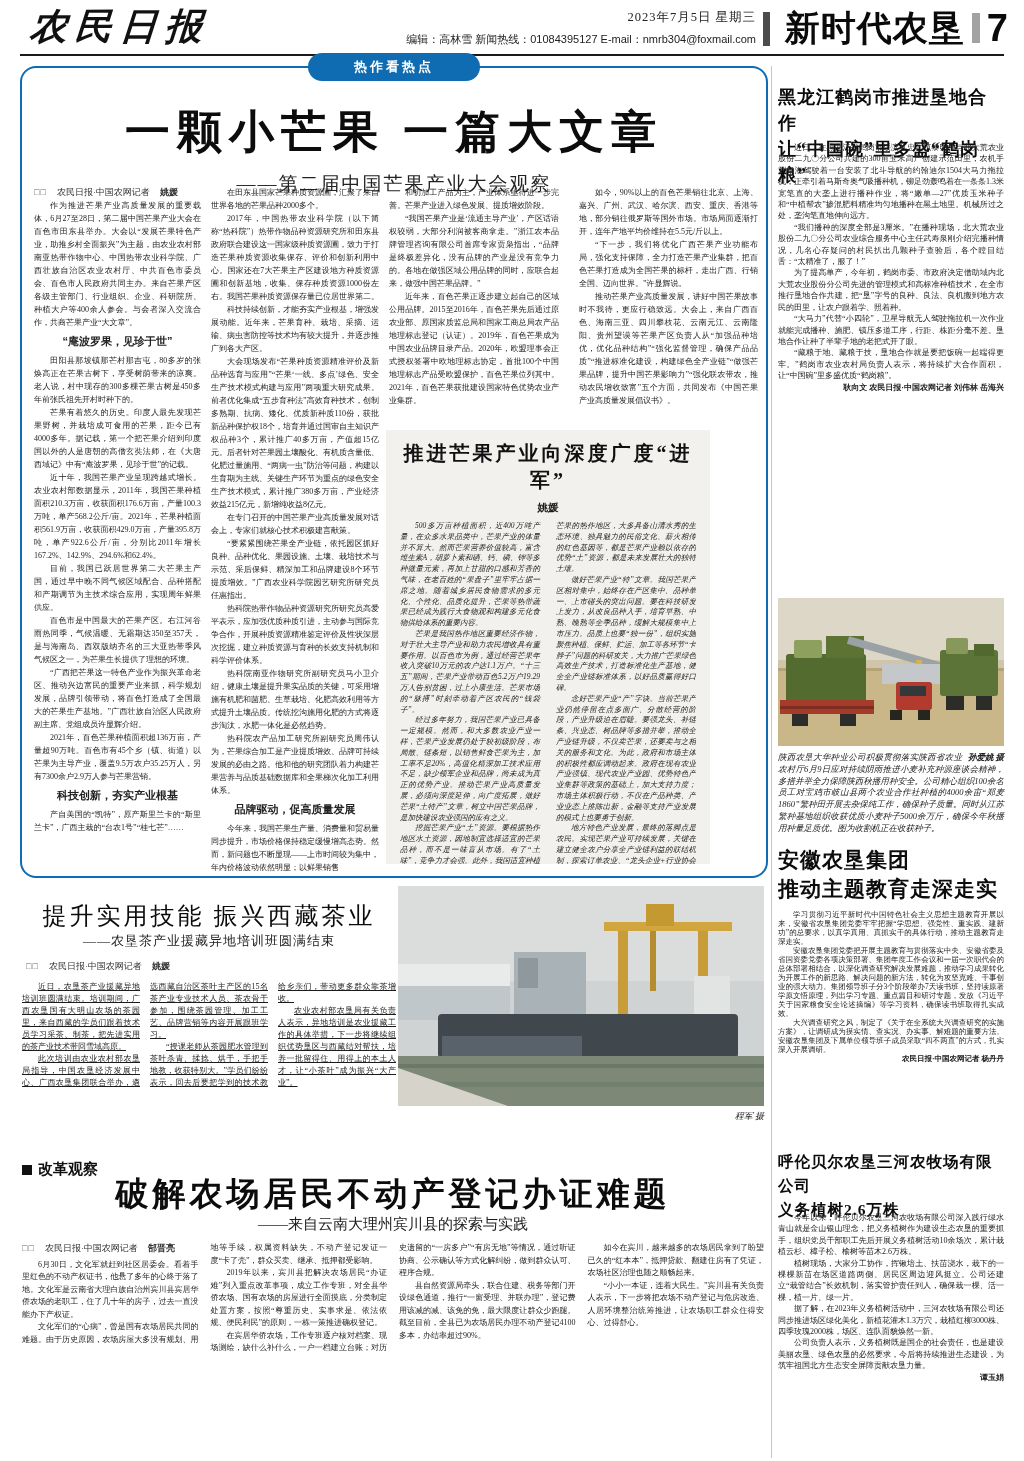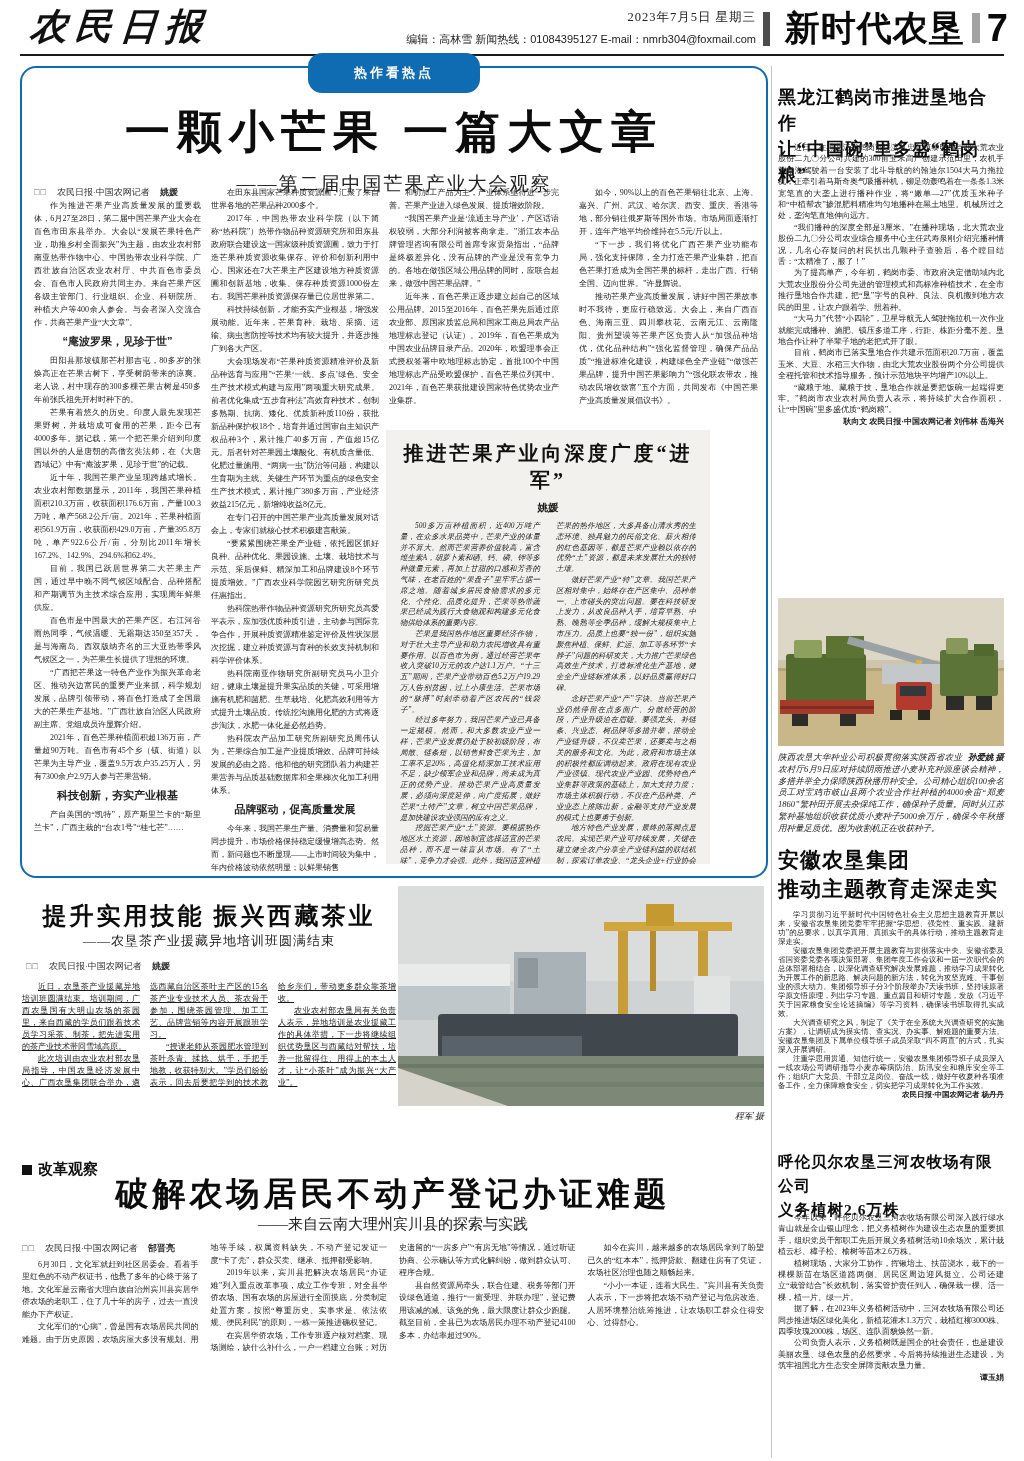--- a/index.html
+++ b/index.html
@@ -23,21 +23,21 @@
   .section-bar { width:8px; height:30px; background:#a2a2a2; }
   .page-num { font-family:"Liberation Sans","DejaVu Sans",sans-serif;
               font-size:38px; font-weight:900; color:#0a0a0a; }
   .header-rule { left:20px; top:54px; width:984px; height:2px; background:#1a1a1a; }
   .v-divider { left:771px; top:66px; width:1px; height:1392px; background:#c6c6c6; }
 
   
   .main-frame { left:20px; top:66px; width:748px; height:812px;
                 border:2.5px solid #0f6cb2; border-radius:16px; }
   .badge { position:absolute; left:50%; top:-15px; transform:translateX(-50%);
-           width:172px; height:40px; background:#0f6cb2; border-radius:14px;
+           width:172px; height:28px; background:#0f6cb2; border-radius:14px;
            color:#fff; font-family:"Liberation Sans","DejaVu Sans",sans-serif;
            font-size:13px; font-weight:bold; letter-spacing:3px;
            display:flex; align-items:center; justify-content:center; }
   .main-title { margin-top:34px; text-align:center; font-size:45px; font-weight:900;
                 letter-spacing:7px; color:#0c0c0c; }
   .main-sub { margin-top:9px; text-align:center; font-size:19px; letter-spacing:2px; color:#222; }
 
   .byline { display:flex; gap:10px; font-size:9px; color:#333; align-items:baseline; }
   .byline .sq { color:#666; letter-spacing:1px; }
   .byline b { font-weight:bold; }
@@ -57,21 +57,21 @@
   .box { position:absolute; left:364px; top:362px; width:324px; height:434px;
          background:#f3f1ed; padding:10px 14px 8px; }
   .box-title { text-align:center; font-size:20px; font-weight:bold; letter-spacing:3px; color:#111; }
   .box-author { text-align:center; font-size:10.5px; font-weight:bold; margin:7px 0 6px; }
   .box-text { column-count:2; column-gap:16px; font-size:7.5px; line-height:10.8px;
               font-style:italic; height:352px; overflow:hidden; color:#222; }
   .box-text .para { text-indent:2em; text-align:justify; }
 
   
   .tea-left { left:22px; top:886px; width:374px; height:272px; }
-  .tea-title { margin-top:14px; text-align:center; font-size:24px; font-weight:700;
+  .tea-title { margin-top:14px; text-align:center; font-size:24px; font-weight:400;
                letter-spacing:3px; color:#0c0c0c; }
   .tea-sub { margin-top:0; text-align:center; font-size:13px; letter-spacing:1px; }
   .tea-byline { margin:10px 4px 8px; }
   .tea-cols { column-count:3; column-gap:10px; font-size:8px; line-height:12px;
               height:152px; overflow:hidden;text-decoration:underline; }
   .tea-cols .para { text-indent:2em; text-align:justify; }
   .tea-photo { left:398px; top:886px; width:366px; height:220px; background:#c7cccd; }
   .tea-caption { left:398px; top:1110px; width:366px; font-size:9px; line-height:13.5px;
                  font-style:italic; text-align:justify; color:#222; }
   .tea-caption .credit { float:right; font-weight:normal; padding-left:8px; }
@@ -253,21 +253,20 @@
 
 <div class="scol s-title s1-title">
   <div>黑龙江鹤岗市推进垦地合作</div>
   <div>让“中国碗”里多盛“鹤岗粮”</div>
 </div>
 <div class="scol s-body s1-body">
     <p class="para">近日，在黑龙江省鹤岗市绥滨县忠仁镇黎明村与北大荒农业股份二九〇分公司共建的300亩玉米高产创建示范田里，农机手刘银海驾驶着一台安装了北斗导航的约翰迪尔1504大马力拖拉机，正牵引着马斯奇奥气吸播种机，铆足劲轰鸣着在一条条1.3米宽笔直的大垄上进行播种作业，将“嫩单—27”优质玉米种子和“中植帮农”掺混肥料精准均匀地播种在黑土地里。机械所过之处，垄沟笔直地伸向远方。</p>
     <p class="para">“我们播种的深度全部是3厘米。”在播种现场，北大荒农业股份二九〇分公司农业综合服务中心主任武寿泉刚介绍完播种情况，几名心存疑问的村民扒出几颗种子查验后，各个瞠目结舌：“太精准了，服了！”</p>
     <p class="para">为了提高单产，今年初，鹤岗市委、市政府决定借助域内北大荒农业股份分公司先进的管理模式和高标准种植技术，在全市推行垦地合作共建，把“垦”字号的良种、良法、良机搬到地方农民的田里，让农户跟着学、照着种。</p>
     <p class="para">“大马力”代替“小四轮”，卫星导航无人驾驶拖拉机一次作业就能完成播种、施肥、镇压多道工序，行距、株距分毫不差。垦地合作让种了半辈子地的老把式开了眼。</p>
-    <p class="para">目前，鹤岗市已落实垦地合作共建示范面积20.7万亩，覆盖玉米、大豆、水稻三大作物，由北大荒农业股份两个分公司提供全程托管和技术指导服务，预计示范地块平均增产10%以上。</p>
     <p class="para">“藏粮于地、藏粮于技，垦地合作就是要把饭碗一起端得更牢。”鹤岗市农业农村局负责人表示，将持续扩大合作面积，让“中国碗”里多盛优质“鹤岗粮”。</p>
     <p class="att">耿向文  农民日报·中国农网记者 刘伟林 岳海兴</p>
   </div>
 
 <div class="abs s-photo">
   <svg width="226" height="148" viewBox="0 0 226 148">
     <rect width="226" height="148" fill="#ddd7c8"></rect>
     <rect y="62" width="226" height="12" fill="#cfc5ab"></rect>
     <rect y="72" width="226" height="76" fill="#c9b789"></rect>
     <rect y="70" width="226" height="3" fill="#b3a377"></rect>
@@ -300,21 +299,20 @@
 </div>
 
 <div class="scol s-title s2-title">
   <div>安徽农垦集团</div>
   <div>推动主题教育走深走实</div>
 </div>
 <div class="scol s-body s2-body">
     <p class="para">学习贯彻习近平新时代中国特色社会主义思想主题教育开展以来，安徽省农垦集团党委牢牢把握“学思想、强党性、重实践、建新功”的总要求，以真学真用、真抓实干的具体行动，推动主题教育走深走实。</p>
     <p class="para">安徽农垦集团党委把开展主题教育与贯彻落实中央、安徽省委及省国资委党委各项决策部署、集团年度工作会议和一届一次职代会的总体部署相结合，以深化调查研究解决发展难题，推动学习成果转化为开展工作的新思路、解决问题的新方法，转化为攻坚克难、干事创业的强大动力。集团领导班子分3个阶段举办7天读书班，坚持读原著学原文悟原理，列出学习专题、重点篇目和研讨专题，发放《习近平关于国家粮食安全论述摘编》等学习资料，确保读书班取得扎实成效。</p>
     <p class="para">大兴调查研究之风，制定了《关于在全系统大兴调查研究的实施方案》，让调研成为摸实情、查实况、办实事、解难题的重要方法。安徽农垦集团及下属单位领导班子成员采取“四不两直”的方式，扎实深入开展调研。</p>
-    <p class="para">注重学思用贯通、知信行统一，安徽农垦集团领导班子成员深入一线农场公司调研指导小麦赤霉病防治、防汛安全和粮库安全等工作；组织广大党员、干部立足岗位、奋战一线，做好午收夏种各项准备工作，全力保障粮食安全，切实把学习成果转化为工作实效。</p>
     <p class="att">农民日报·中国农网记者 杨丹丹</p>
   </div>
 
 <div class="scol s-title s3-title">
   <div>呼伦贝尔农垦三河农牧场有限公司</div>
   <div>义务植树2.6万株</div>
 </div>
 <div class="scol s-body s3-body">
     <p class="para">今年以来，呼伦贝尔农垦三河农牧场有限公司深入践行绿水青山就是金山银山理念，把义务植树作为建设生态农垦的重要抓手，组织党员干部职工先后开展义务植树活动10余场次，累计栽植云杉、樟子松、榆树等苗木2.6万株。</p>
     <p class="para">植树现场，大家分工协作，挥锹培土、扶苗浇水，栽下的一棵棵新苗在场区道路两侧、居民区周边迎风挺立。公司还建立“栽管结合”长效机制，落实管护责任到人，确保栽一棵、活一棵，植一片、绿一片。</p>

